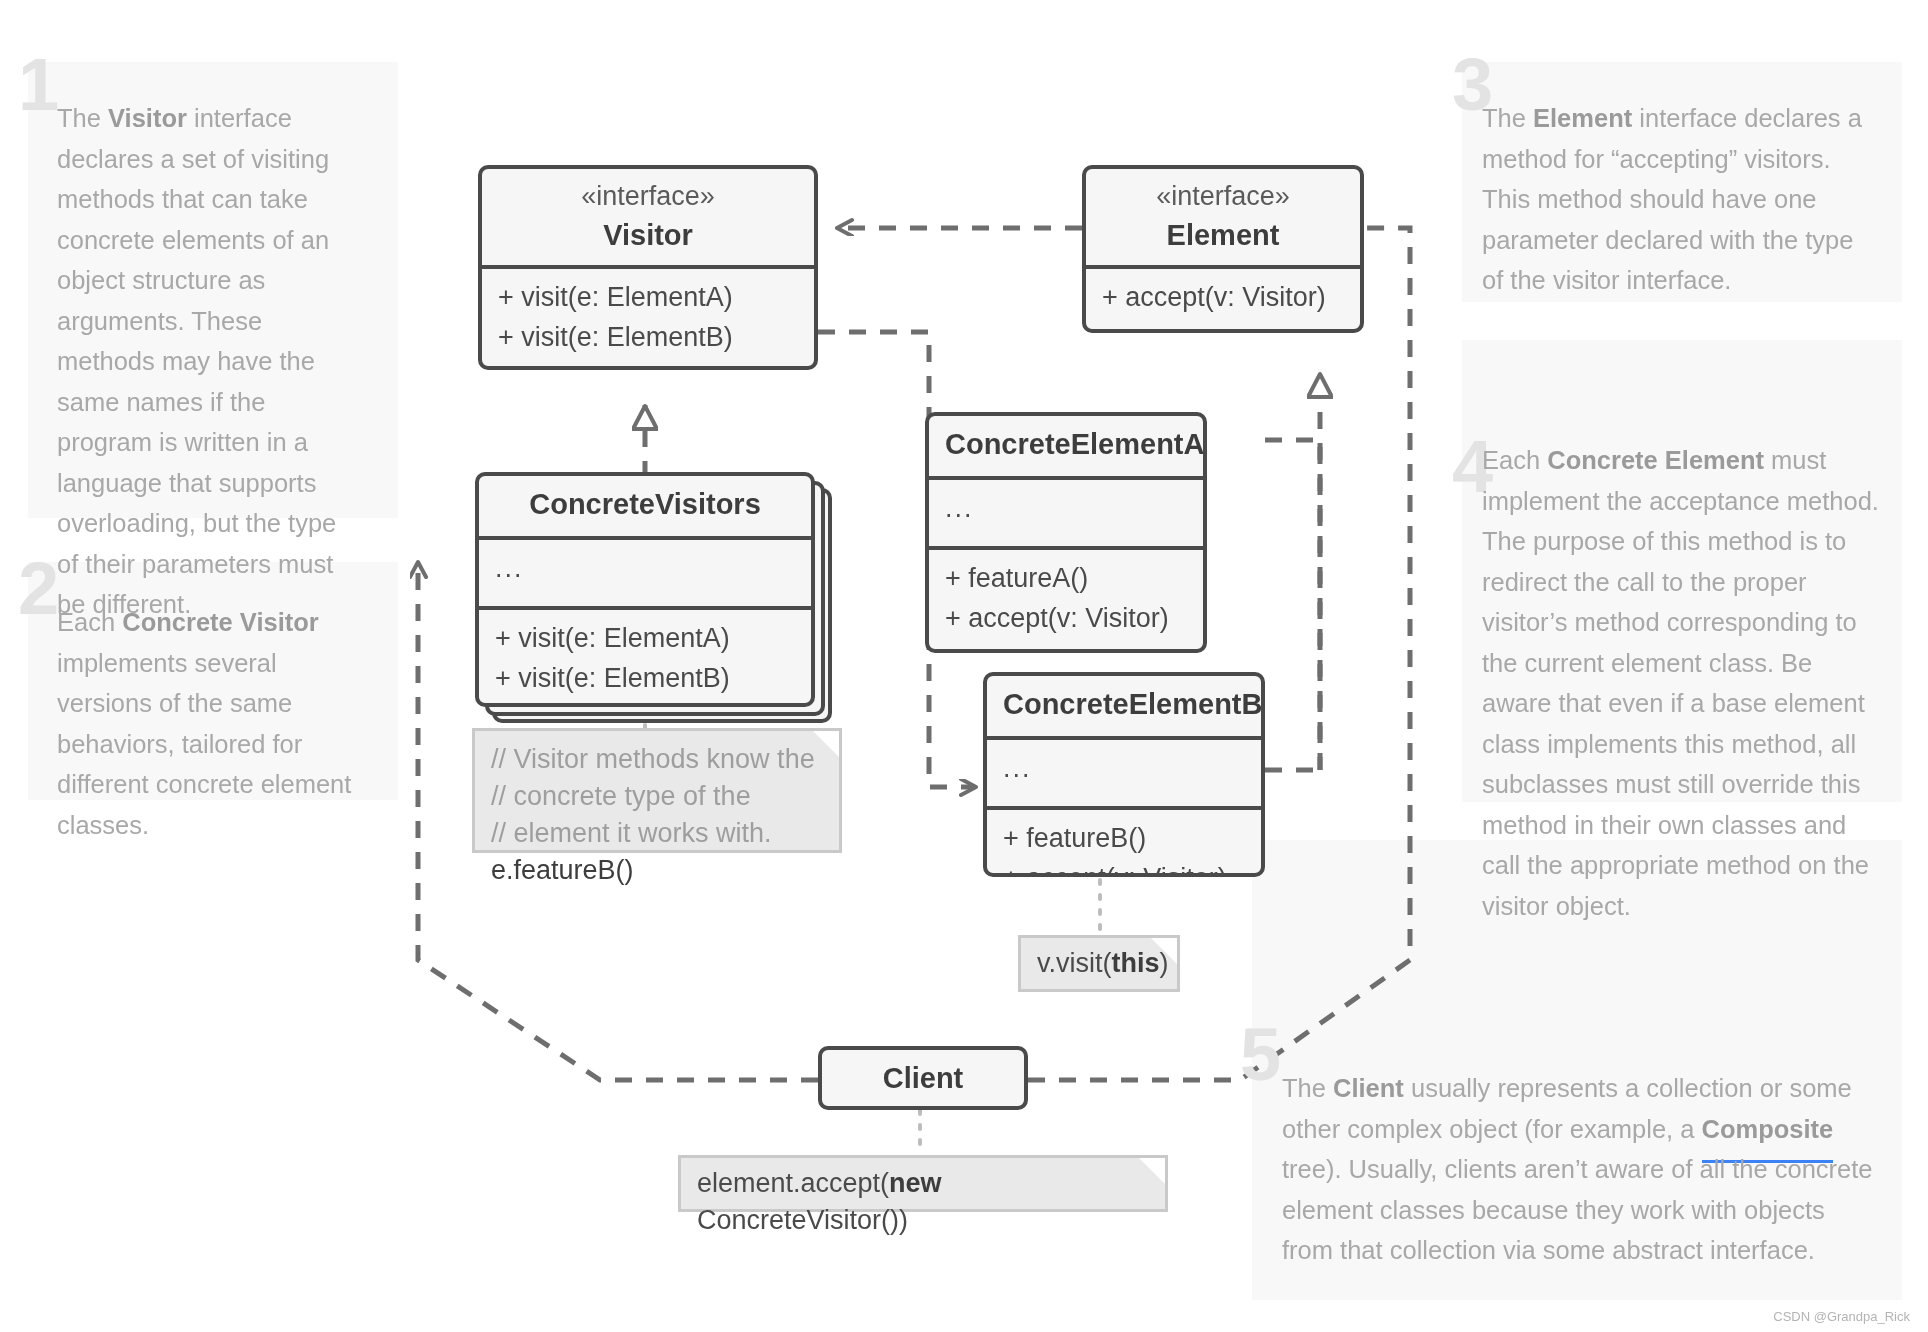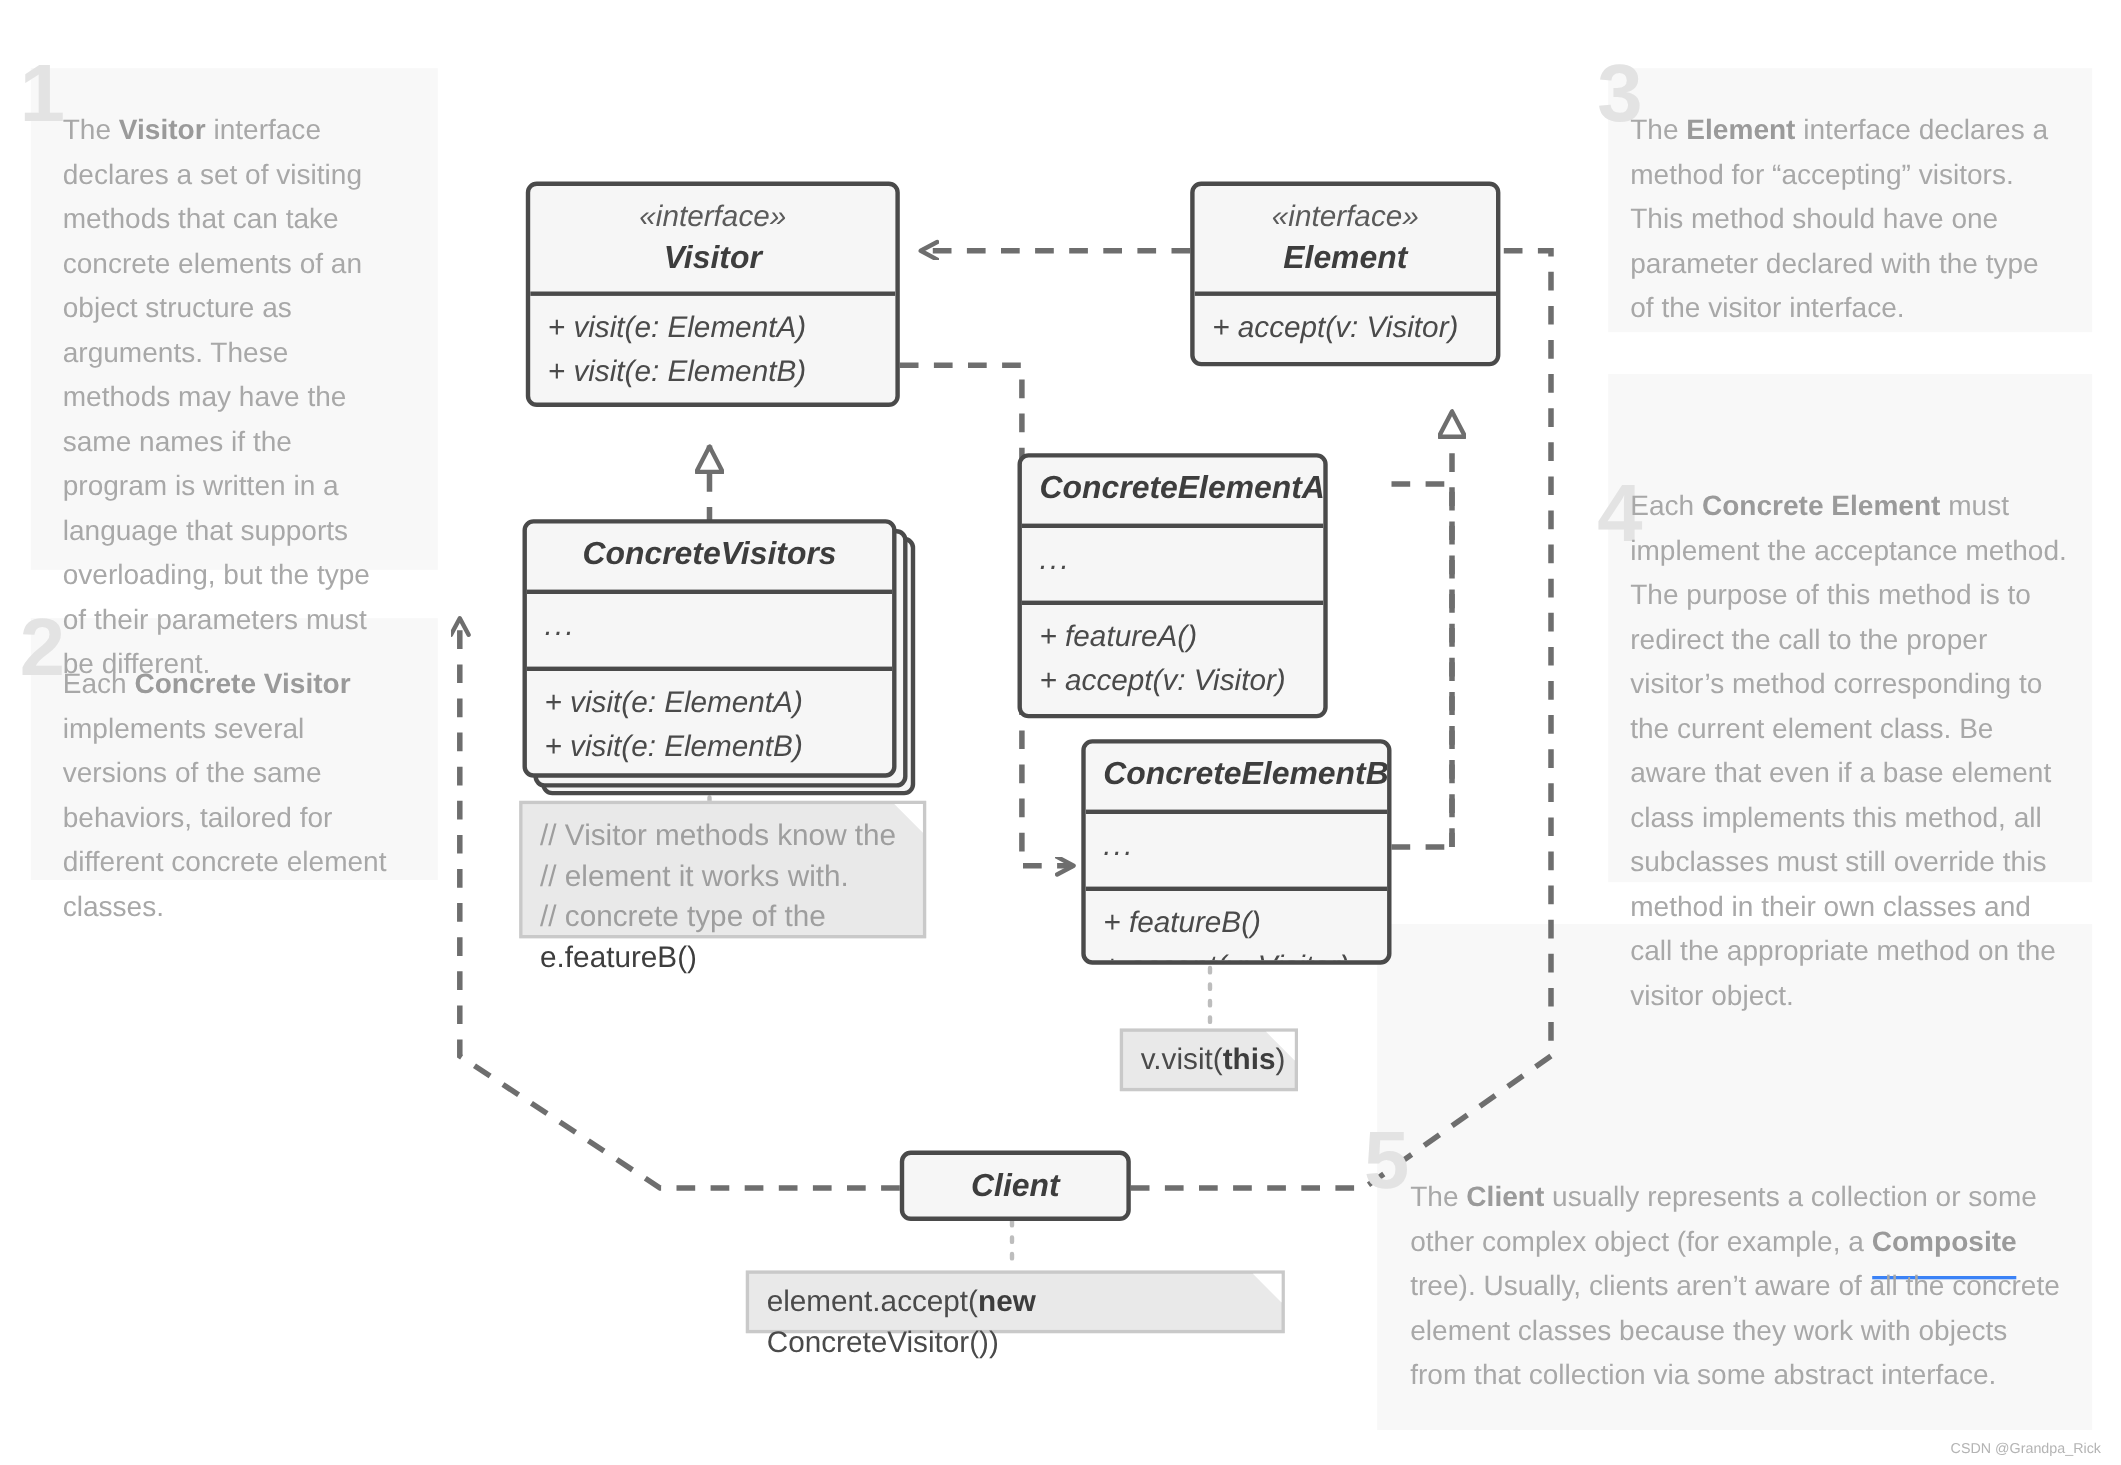--- a/index.html
+++ b/index.html
@@ -46,21 +46,20 @@
   }
 
   
   .uml {
     position: absolute;
     box-sizing: border-box;
     border: 4px solid #4a4a4a;
     border-radius: 10px;
     background: #f6f6f6;
     overflow: hidden;
-    font-style: italic;
   }
   .uml .sec {
     box-sizing: border-box;
     padding: 8px 16px;
   }
   .uml .sec + .sec { border-top: 4px solid #4a4a4a; }
   .uml .title {
     text-align: center;
     font-weight: bold;
     font-size: 29px;
@@ -273,22 +272,22 @@
 
   <div class="uml" style="left:818px; top:1046px; width:210px; height:64px;">
     <div class="sec" style="padding:0;">
       <div class="title" style="line-height:56px;">Client</div>
     </div>
   </div>
 
   <div class="sticky" style="left:472px; top:728px; width:370px; height:125px;">
     <div class="fold"></div>
     <div class="cmt">// Visitor methods know the</div>
+    <div class="cmt">// concrete type of the</div>
     <div class="cmt">// element it works with.</div>
-    <div class="cmt">// concrete type of the</div>
     <div style="color:#3d3d3d;">e.featureB()</div>
   </div>
 
   <div class="sticky" style="left:1018px; top:935px; width:162px; height:57px; padding:7px 16px;">
     <div class="fold"></div>
     <div>v.visit(<b>this</b>)</div>
   </div>
 
   <div class="sticky" style="left:678px; top:1155px; width:490px; height:57px; padding:7px 16px;">
     <div class="fold"></div>

